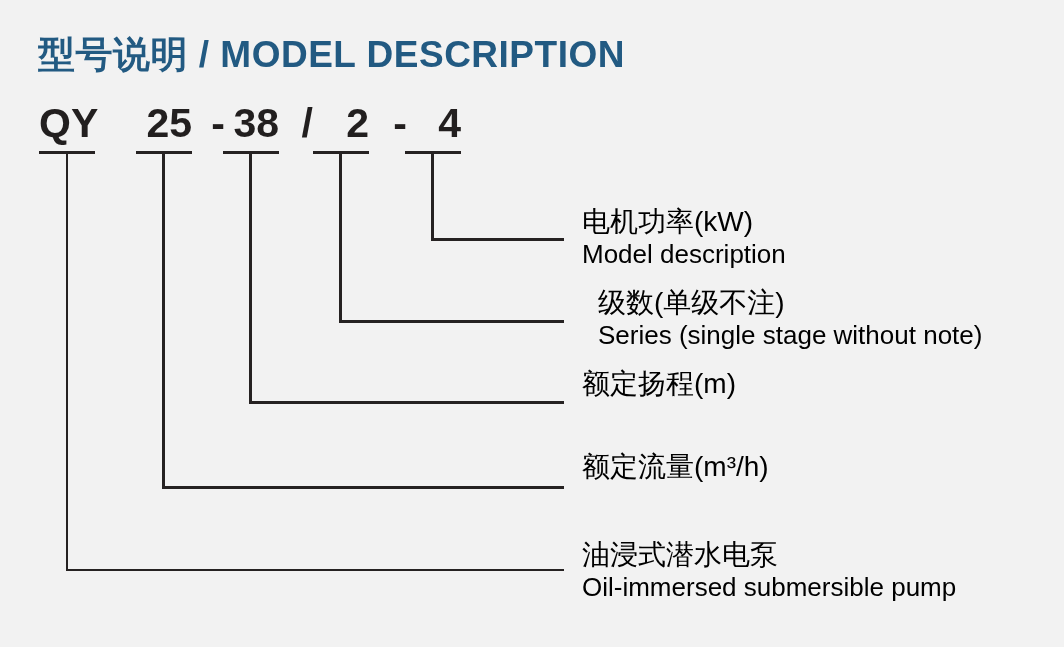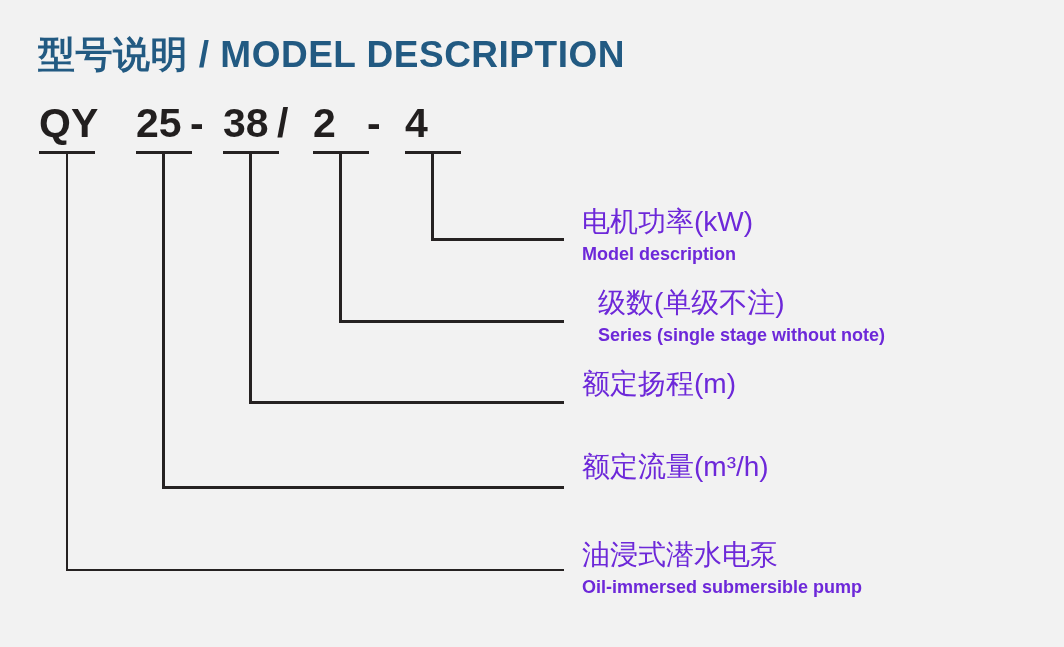--- a/index.html
+++ b/index.html
@@ -29,21 +29,21 @@
   }
   
   .code-seg, .code-sep {
     position: absolute;
     top: 102px;
     height: 42px;
     font-size: 41px;
     line-height: 42px;
     font-weight: bold;
     color: #221f1f;
-    text-align: left;
+    text-align: right;
     white-space: nowrap;
   }
   .seg-qy     { left: 39px;  width: 56px; }
   .seg-flow   { left: 136px; width: 56px; }
   .seg-head   { left: 223px; width: 56px; }
   .seg-series { left: 313px; width: 56px; }
   .seg-power  { left: 405px; width: 56px; }
   .sep-1 { left: 190px; width: 35px; }
   .sep-2 { left: 277px; width: 36px; }
   .sep-3 { left: 367px; width: 40px; }
@@ -68,32 +68,31 @@
   .conn-power  { top: 238px; left: 431px;  width: 133px; }
   .conn-series { top: 320px; left: 339px;  width: 225px; }
   .conn-head   { top: 401px; left: 249px;  width: 315px; }
   .conn-flow   { top: 486px; left: 162px;  width: 402px; }
   .conn-qy     { top: 568.5px; left: 65.5px; width: 498.5px; }
   
   .label {
     position: absolute;
     left: 582px;
     width: 478px;
-    color: #6d28d9;
+    color: #000000;
   }
   .label .zh {
     font-size: 28px;
     line-height: 37px;
     white-space: nowrap;
   }
   .label .en {
-    font-size: 18px;
+    font-size: 26px;
     line-height: 29px;
     white-space: nowrap;
-    font-weight: bold;
   }
   .label-power  { top: 203px; }
   .label-series { top: 284px; margin-left: 16px; }
   .label-head   { top: 365px; }
   .label-flow   { top: 448px; }
   .label-qy     { top: 536px; }
 </style>
 </head>
 <body>
 

